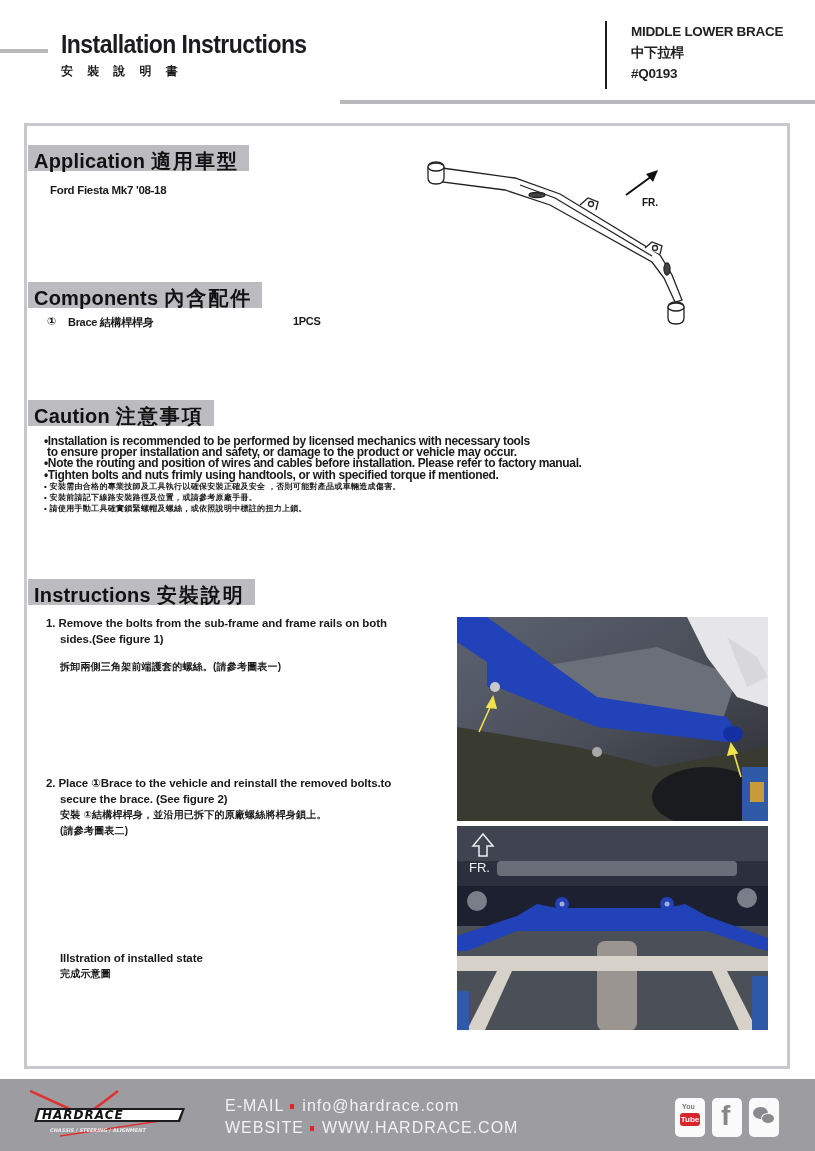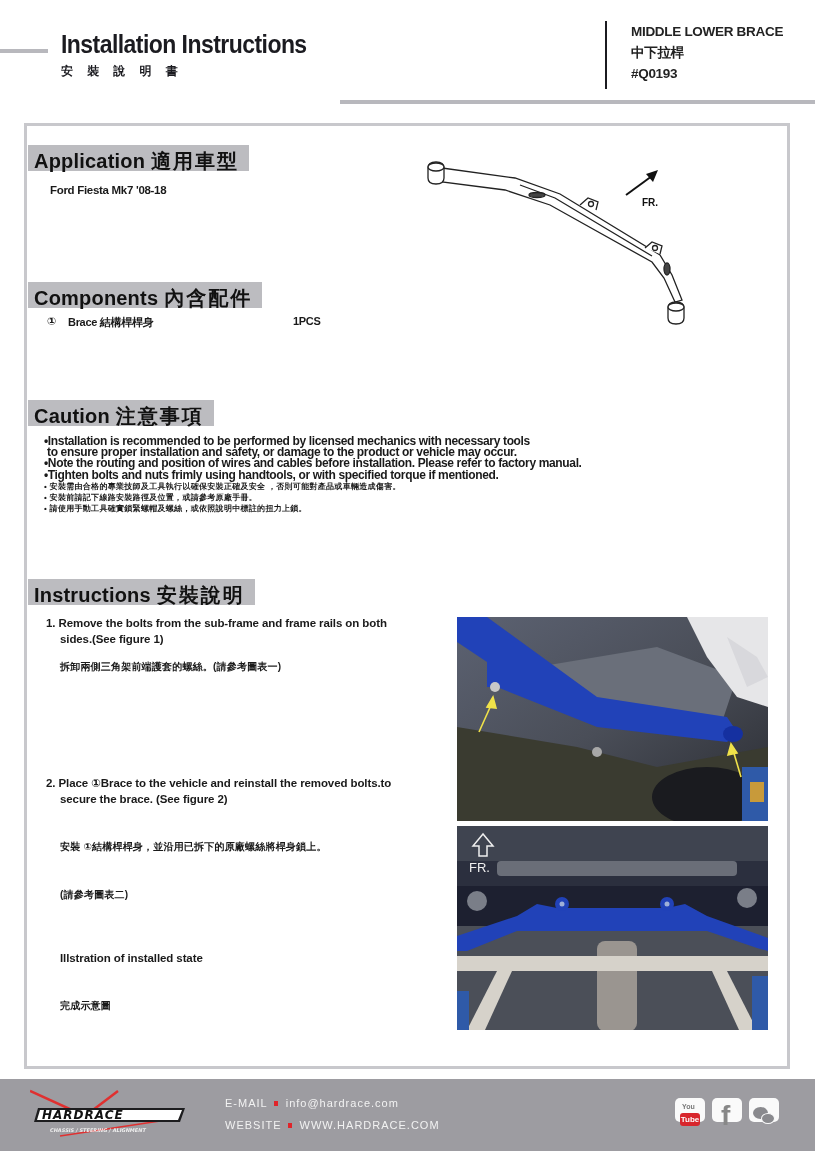--- a/index.html
+++ b/index.html
@@ -18,29 +18,29 @@
     .frame { position: absolute; left: 24px; top: 123px; width: 766px; height: 946px; border: 3px solid #c8c8cc; background: #fff; }
 
     .sec-head { position: absolute; left: 28px; height: 26px; background: #bcbcc0; padding: 3px 10px 0 6px; font-size: 20px; font-weight: bold; color: #111; white-space: nowrap; letter-spacing: 0.2px; }
     .sec-head .zh { font-family: "DejaVu Serif", serif; letter-spacing: 2px; margin-left: 6px; }
 
     .txt { position: absolute; font-size: 11px; font-weight: bold; color: #1a1a1a; letter-spacing: -0.3px; }
     .caution p { font-size: 12px; font-weight: bold; letter-spacing: -0.35px; line-height: 11.2px; color: #1a1a1a; white-space: nowrap; }
     .caution p.zh { font-size: 8px; letter-spacing: 0.3px; }
 
     .instr { position: absolute; font-size: 11.5px; font-weight: bold; color: #1a1a1a; line-height: 16px; letter-spacing: -0.1px; }
-    .instr .zh { font-size: 10px; letter-spacing: 0.2px; margin-top: 32px; }
+    .instr .zh { font-size: 10px; letter-spacing: 0.2px; }
 
     .photo { position: absolute; overflow: hidden; }
 
     
     .footer { position: absolute; left: 0; top: 1079px; width: 815px; height: 72px; background: #9d9ca1; }
-    .ft-line { position: absolute; left: 225px; font-size: 11px; color: #f2f2f2; letter-spacing: 1px; }
+    .ft-line { position: absolute; left: 225px; font-size: 16px; color: #f2f2f2; letter-spacing: 1px; }
     .ft-dot { display: inline-block; width: 4px; height: 5px; background: #e0242a; margin: 0 8px 1px 6px; vertical-align: middle; }
-    .social { position: absolute; top: 1098px; width: 30px; height: 24px; background: #fafafa; border-radius: 5px; }
+    .social { position: absolute; top: 1098px; width: 30px; height: 39px; background: #fafafa; border-radius: 5px; }
   </style>
 </head>
 <body>
 
 <div class="hdr-line-left"></div>
 <div class="hdr-title">Installation Instructions</div>
 <div class="hdr-title-zh">安 裝 說 明 書</div>
 <div class="hdr-right">
   <div>MIDDLE LOWER BRACE</div>
   <div>中下拉桿</div>

